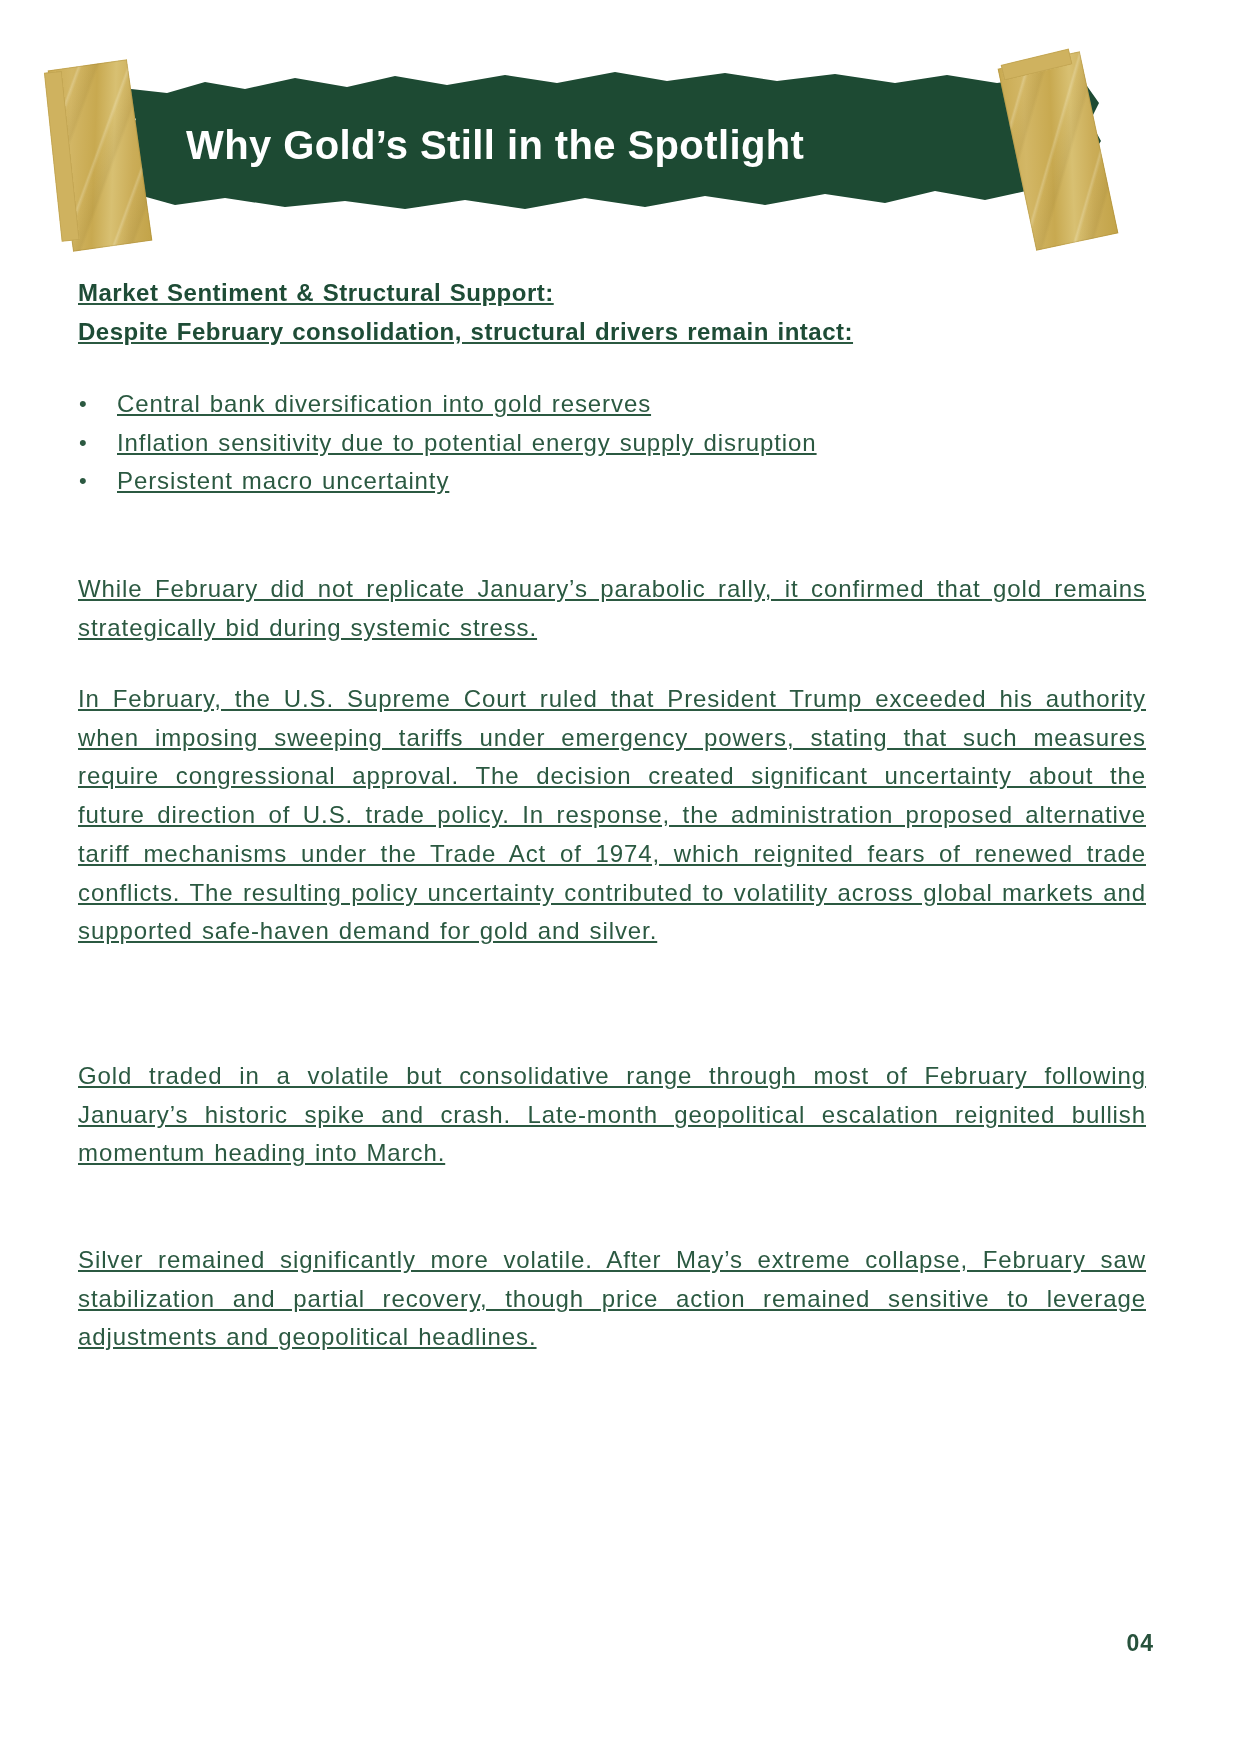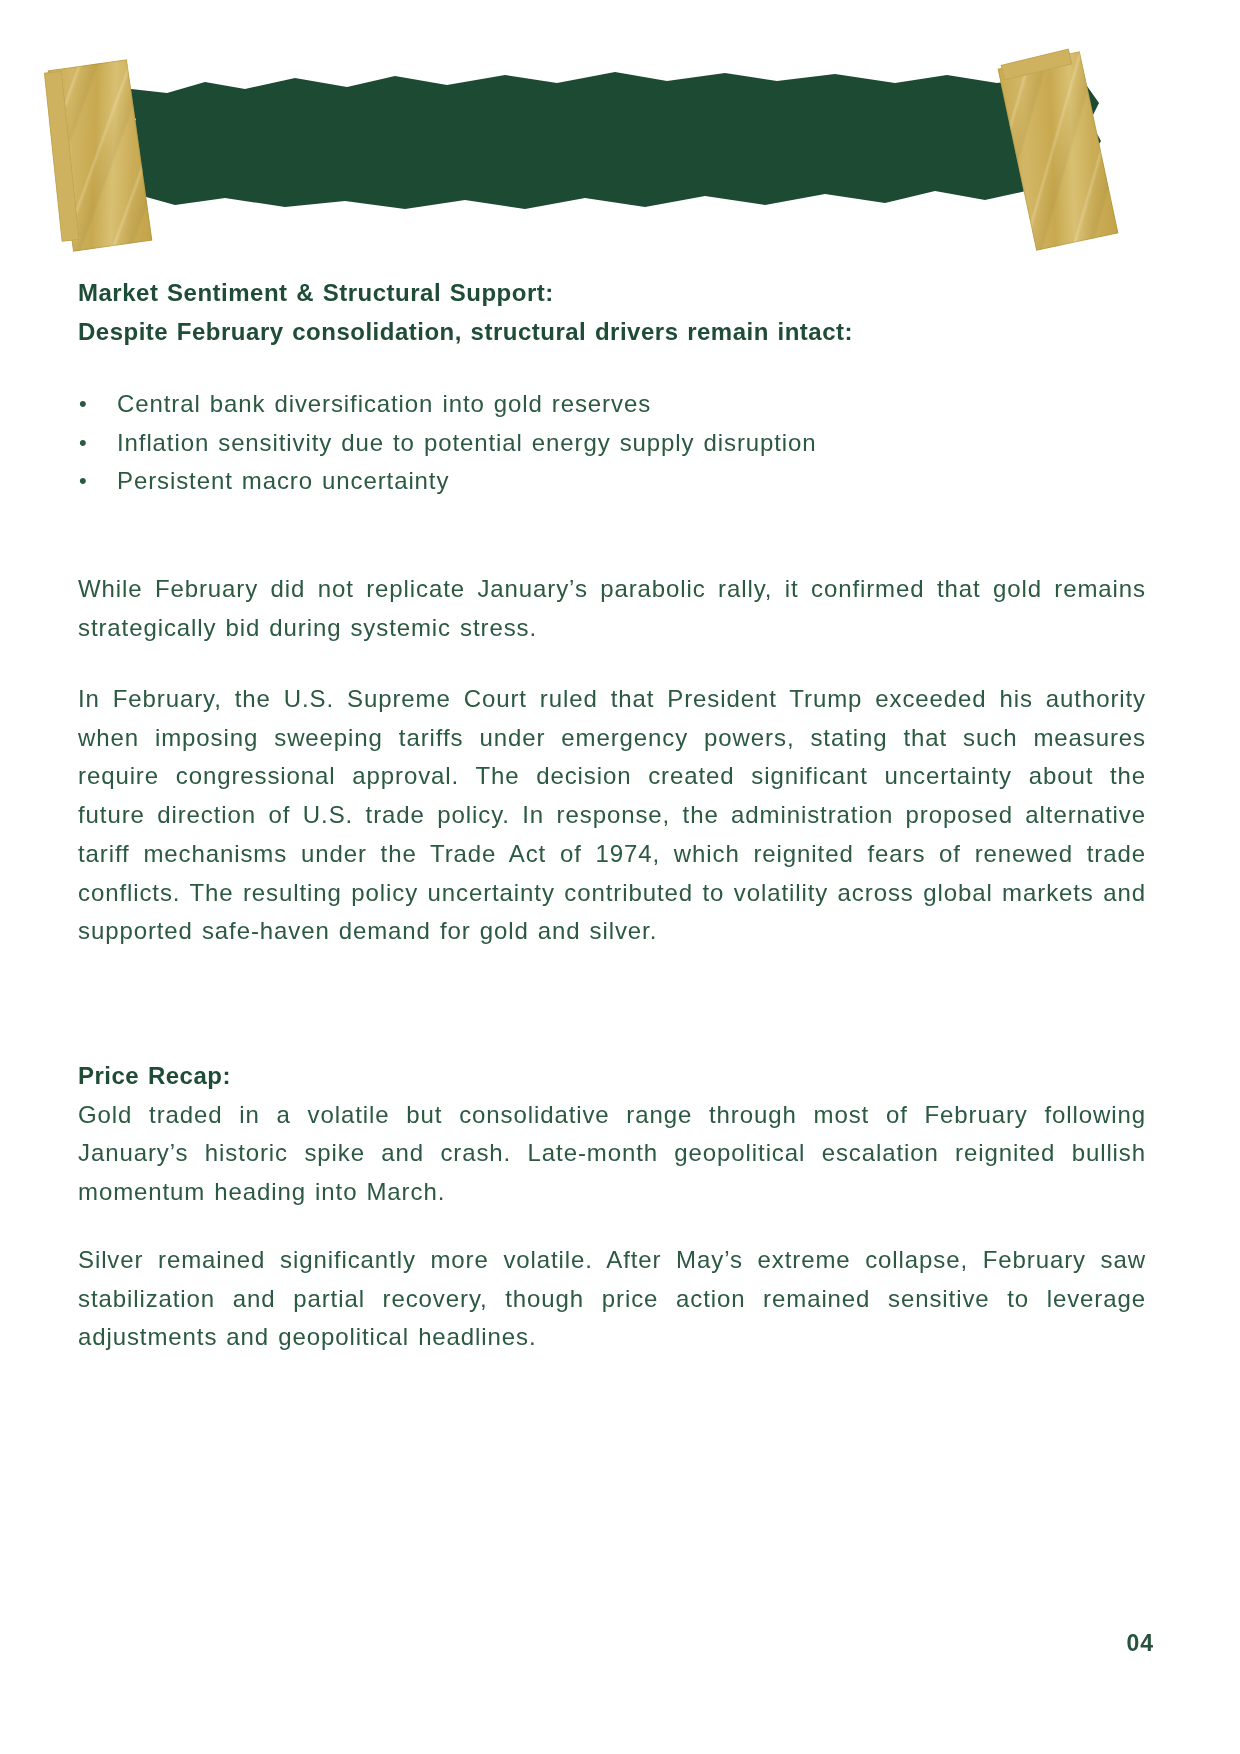--- a/index.html
+++ b/index.html
@@ -49,21 +49,21 @@
   .tape-right::before{
     content:"";position:absolute;left:4px;top:-4px;width:70px;height:16px;
     background:#cfb25f;transform:rotate(-1.5deg);
     box-shadow: inset 0 0 0 1px rgba(150,120,40,0.2);
   }
   
   .blk{
     position:absolute;left:78px;width:1068px;
     color:#2b5941;
     font-size:24px;line-height:38.7px;
-    letter-spacing:0.9px;word-spacing:1.5px;
+    letter-spacing:0.9px;word-spacing:1.5px;text-decoration:underline;
   }
   .blk p{margin:0;}
   .heading{font-weight:bold;color:#1e4c36;letter-spacing:0.5px;}
   .para{text-align:justify;text-align-last:left;}
   .blk-market-heading{top:274px;}
   .blk-bullets{top:385px;}
   .bullets{list-style:none;margin:0;padding:0;}
   .bullets li{position:relative;padding-left:39px;}
   .bullets li::before{
     content:"\2022";
@@ -92,20 +92,21 @@
       L410,12 L462,20 L520,9 L572,18 L630,10 L682,18 L740,11 L800,20 L852,12
       L902,20 L950,13 L992,23 L1004,40 L995,58 L1006,78 L993,98 L1002,118
       L988,133 L940,126 L890,137 L840,128 L790,140 L730,131 L670,142 L610,133
       L550,144 L490,135 L430,146 L370,137 L310,146 L250,138 L190,144 L130,135
       L80,142 L44,132 L36,112 L45,92 L32,72 L41,56 Z"></path>
   </svg>
 
   <div class="tape tape-left"></div>
   <div class="tape tape-right"></div>
 
+  <h1 class="title">Why Gold’s Still in the Spotlight</h1>
 
   <div class="blk blk-market-heading">
     <p class="heading">Market Sentiment &amp; Structural Support:</p>
     <p class="heading">Despite February consolidation, structural drivers remain intact:</p>
   </div>
 
   <div class="blk blk-bullets">
     <ul class="bullets">
       <li>Central bank diversification into gold reserves</li>
       <li>Inflation sensitivity due to potential energy supply disruption</li>
@@ -115,21 +116,20 @@
 
   <div class="blk blk-para-while">
     <p class="para">While February did not replicate January’s parabolic rally, it confirmed that gold remains strategically bid during systemic stress.</p>
   </div>
 
   <div class="blk blk-tariff">
     <p class="para">In February, the U.S. Supreme Court ruled that President Trump exceeded his authority when imposing sweeping tariffs under emergency powers, stating that such measures require congressional approval. The decision created significant uncertainty about the future direction of U.S. trade policy. In response, the administration proposed alternative tariff mechanisms under the Trade Act of 1974, which reignited fears of renewed trade conflicts. The resulting policy uncertainty contributed to volatility across global markets and supported safe-haven demand for gold and silver.</p>
   </div>
 
   <div class="blk blk-price">
-    <p class="heading">Price Recap:</p>
     <p class="para">Gold traded in a volatile but consolidative range through most of February following January’s historic spike and crash. Late-month geopolitical escalation reignited bullish momentum heading into March.</p>
   </div>
 
   <div class="blk blk-silver">
     <p class="para">Silver remained significantly more volatile. After May’s extreme collapse, February saw stabilization and partial recovery, though price action remained sensitive to leverage adjustments and geopolitical headlines.</p>
   </div>
 
   <div class="pagenum">04</div>
 
 </div>

